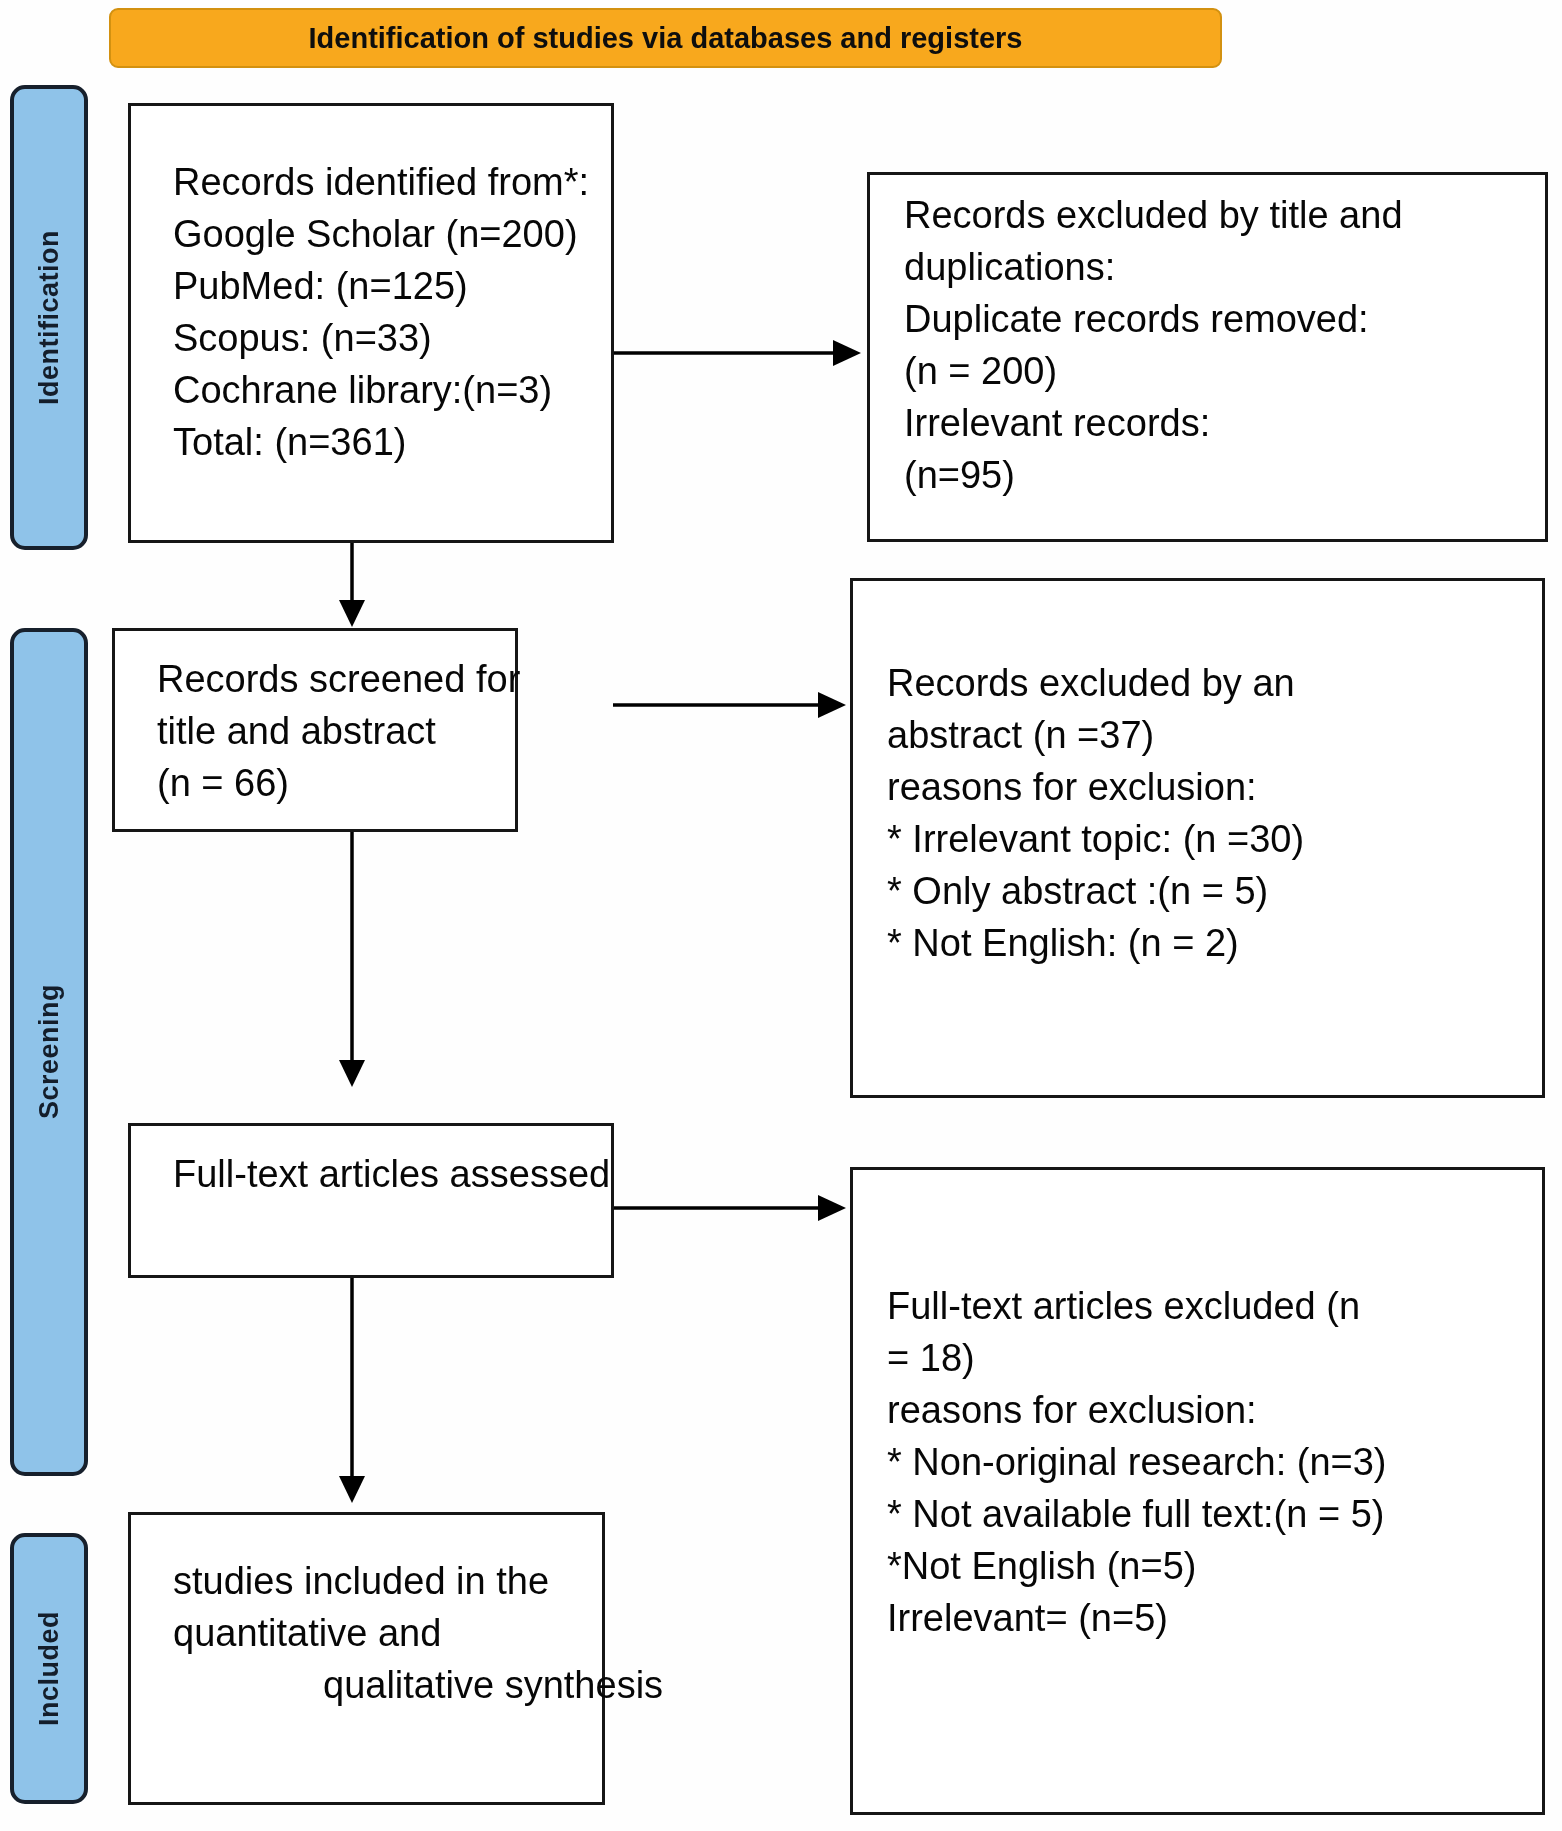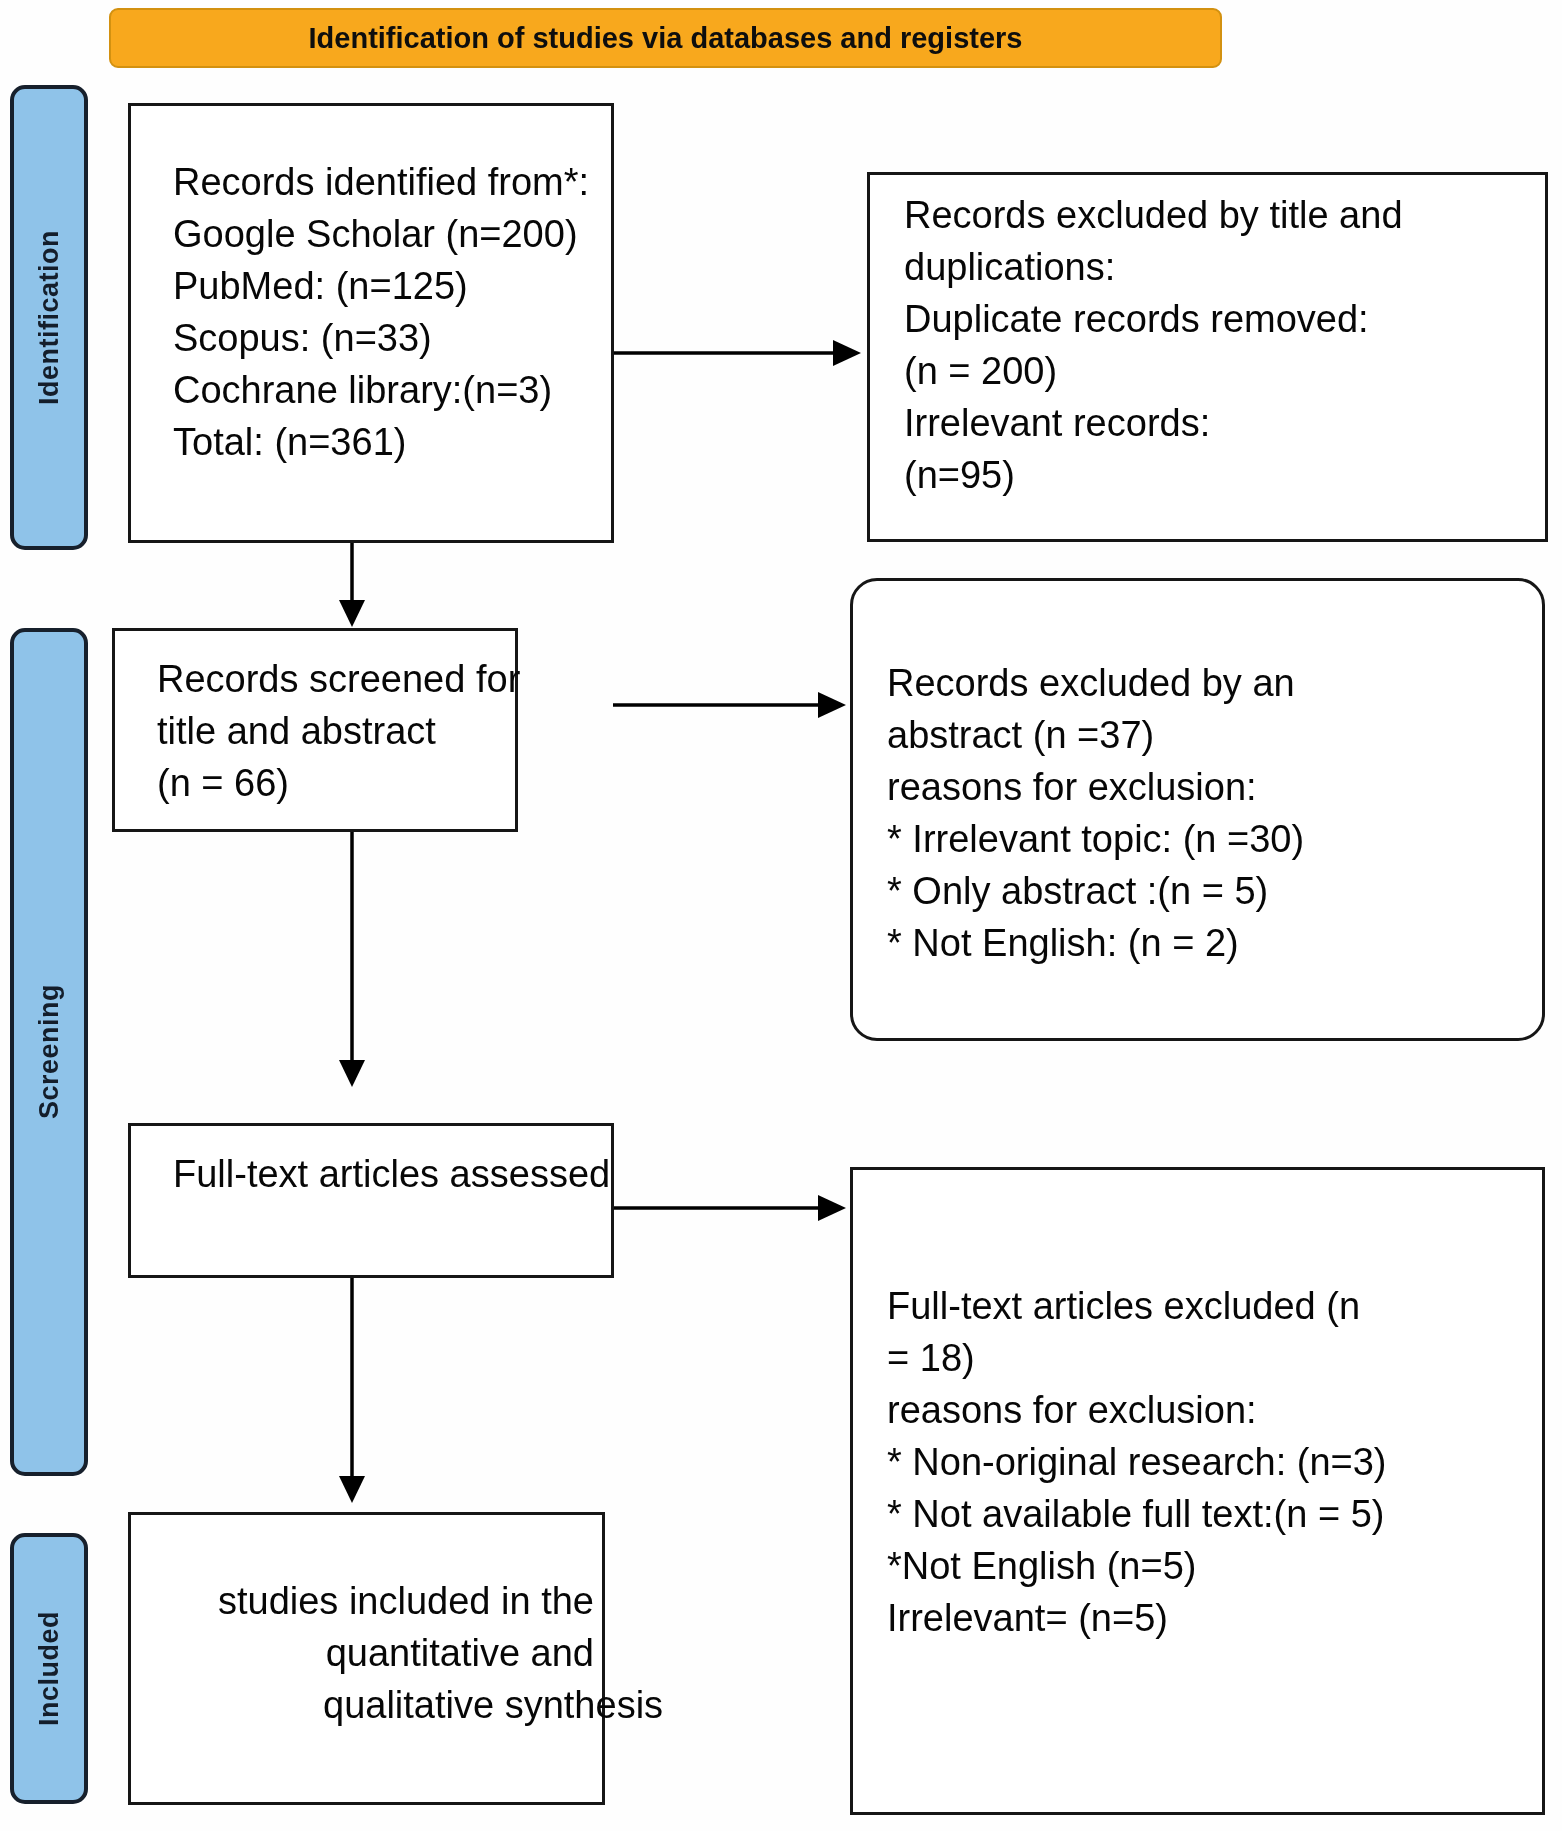--- a/index.html
+++ b/index.html
@@ -27,24 +27,24 @@
   #stage-screening      { top:628px; height:848px; }
   #stage-included       { top:1533px;height:271px; }
   .box {
     position:absolute; background:#ffffff; border:3px solid #161616;
     box-sizing:border-box; font-size:38px; line-height:52px; color:#070707;
   }
   .ln { white-space:nowrap; }
   .box-identified { left:128px; top:103px;  width:486px; height:440px; padding:50px 8px 8px 42px; }
   .box-excl-title { left:867px; top:172px;  width:681px; height:370px; padding:14px 8px 0 34px; }
   .box-screened   { left:112px; top:628px;  width:406px; height:204px; padding:22px 8px 0 42px; }
-  .box-excl-abs   { left:850px; top:578px;  width:695px; height:463px; padding:76px 8px 0 34px;border-radius:27px; }
+  .box-excl-abs   { left:850px; top:578px;  width:695px; height:520px; padding:76px 8px 0 34px; }
   .box-fulltext   { left:128px; top:1123px; width:486px; height:155px; padding:22px 8px 0 42px; }
   .box-excl-ft    { left:850px; top:1167px; width:695px; height:648px; padding:110px 8px 0 34px; }
-  .box-included   { left:128px; top:1512px; width:477px; height:293px; padding:60px 8px 0 42px;text-align:right; }
+  .box-included   { left:128px; top:1512px; width:477px; height:293px; padding:40px 8px 0 42px; }
   .box-included .ln:last-child { padding-left:150px; }
   svg.arrows { position:absolute; left:0; top:0; pointer-events:none; }
   svg.arrows line    { stroke:#000; stroke-width:3.5; }
   svg.arrows polygon { fill:#000; }
 </style>
 </head>
 <body>
 
 <div class="canvas">
 

